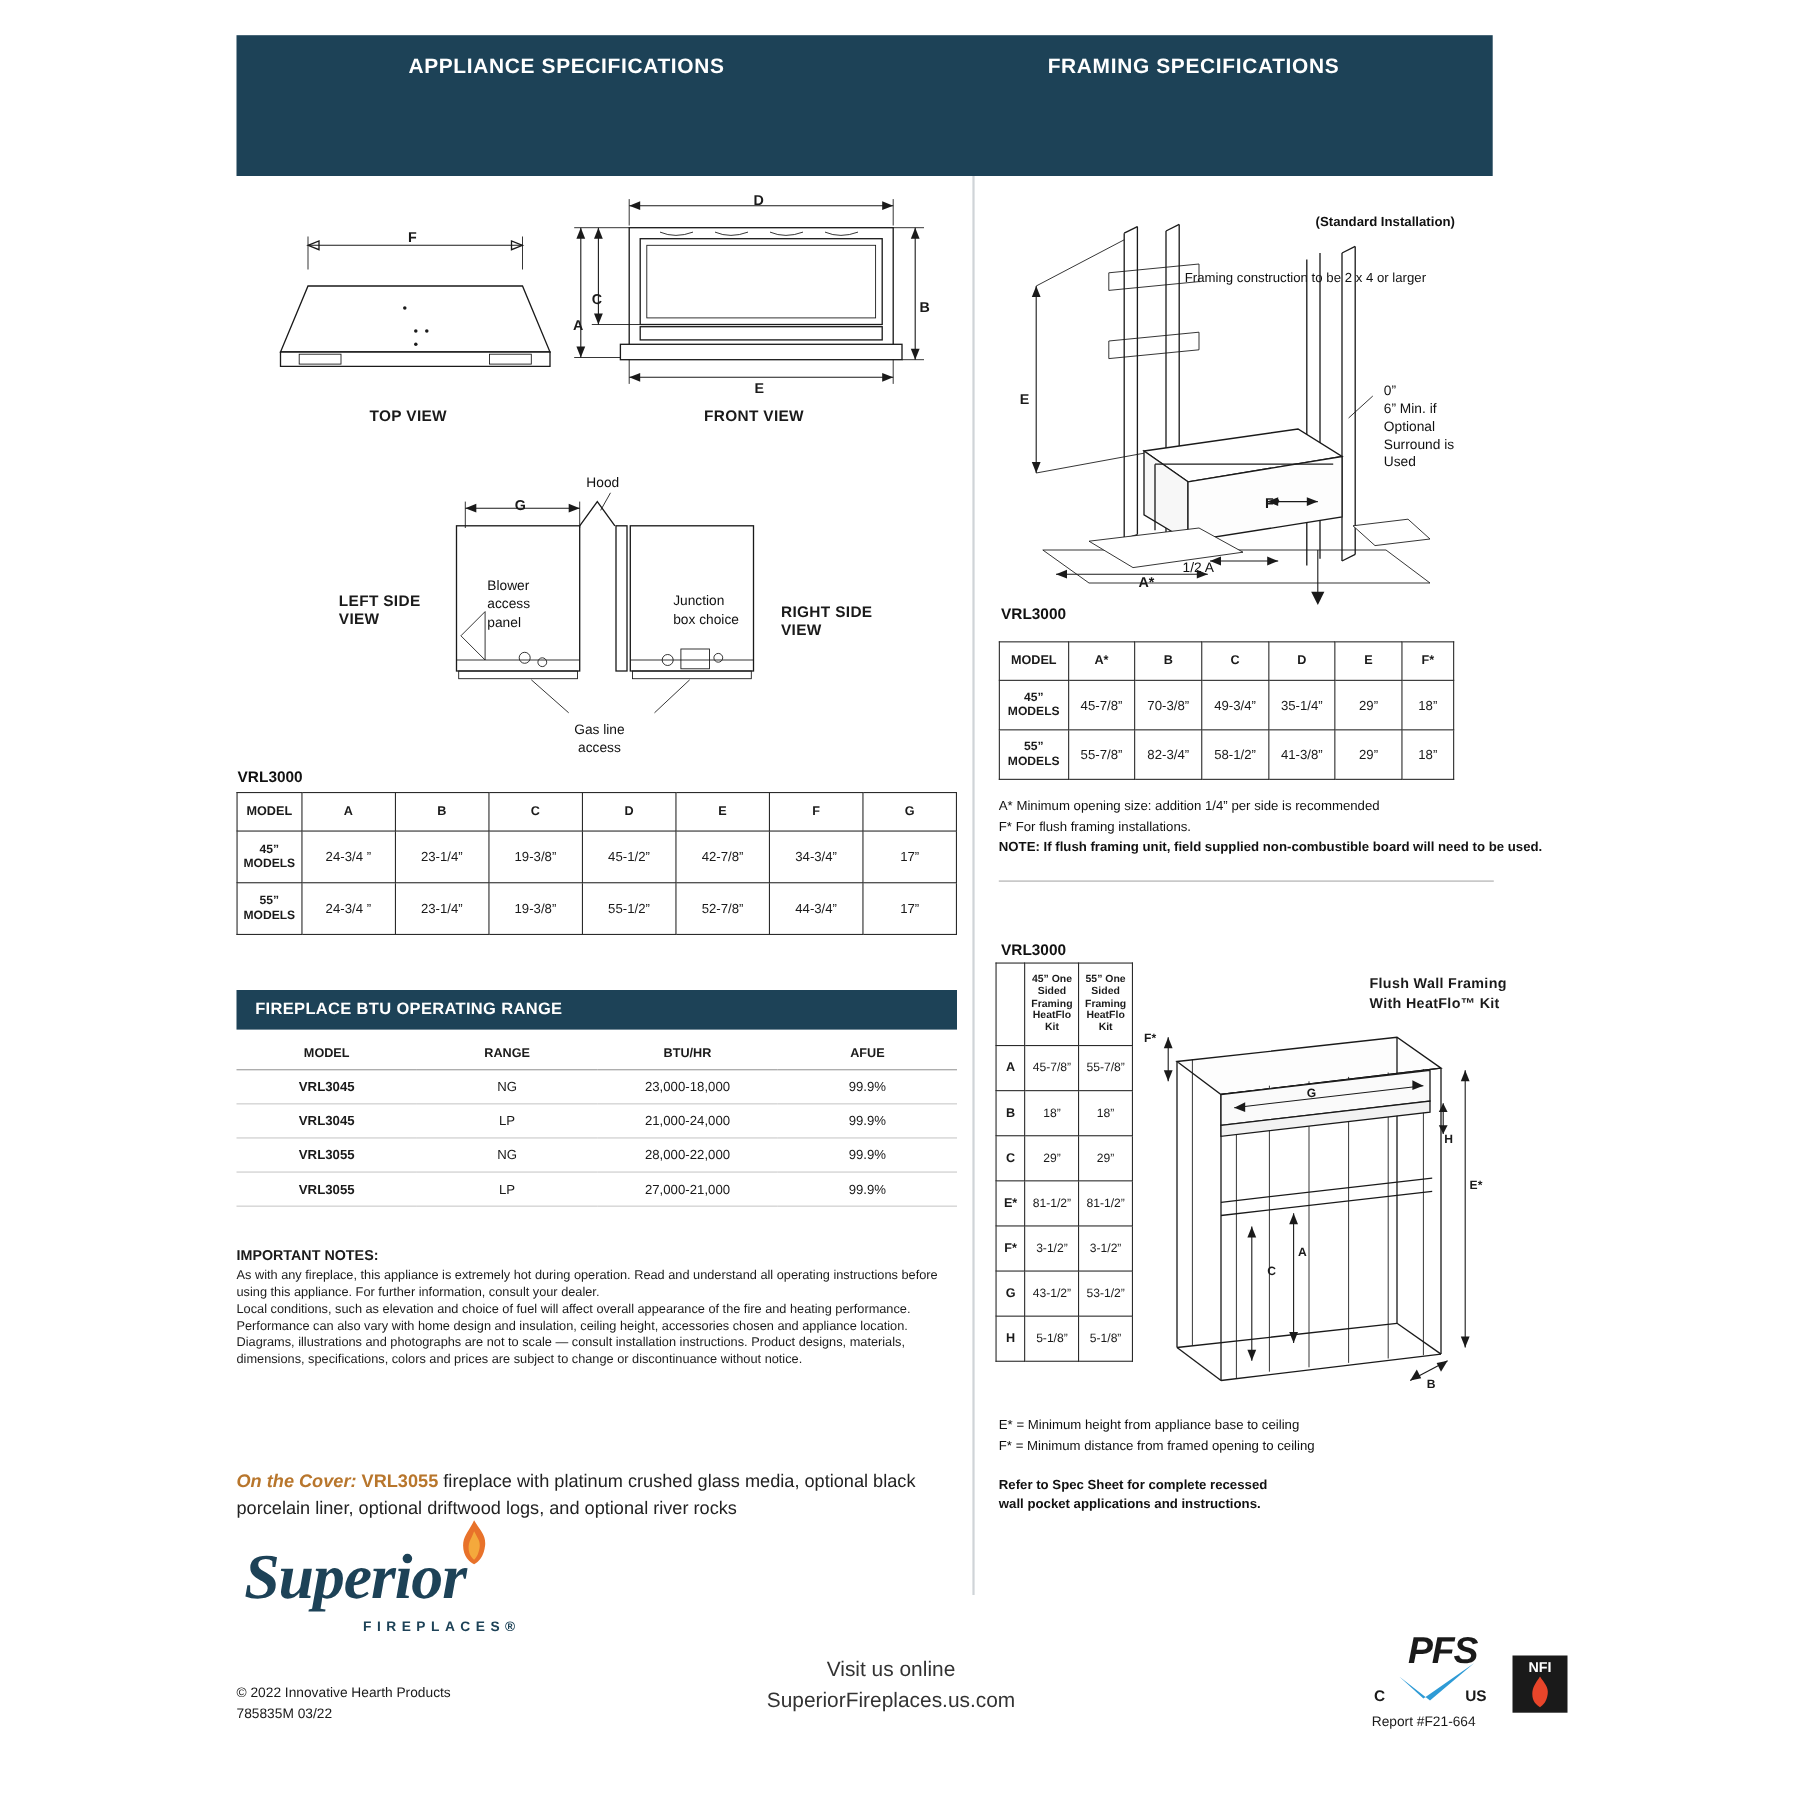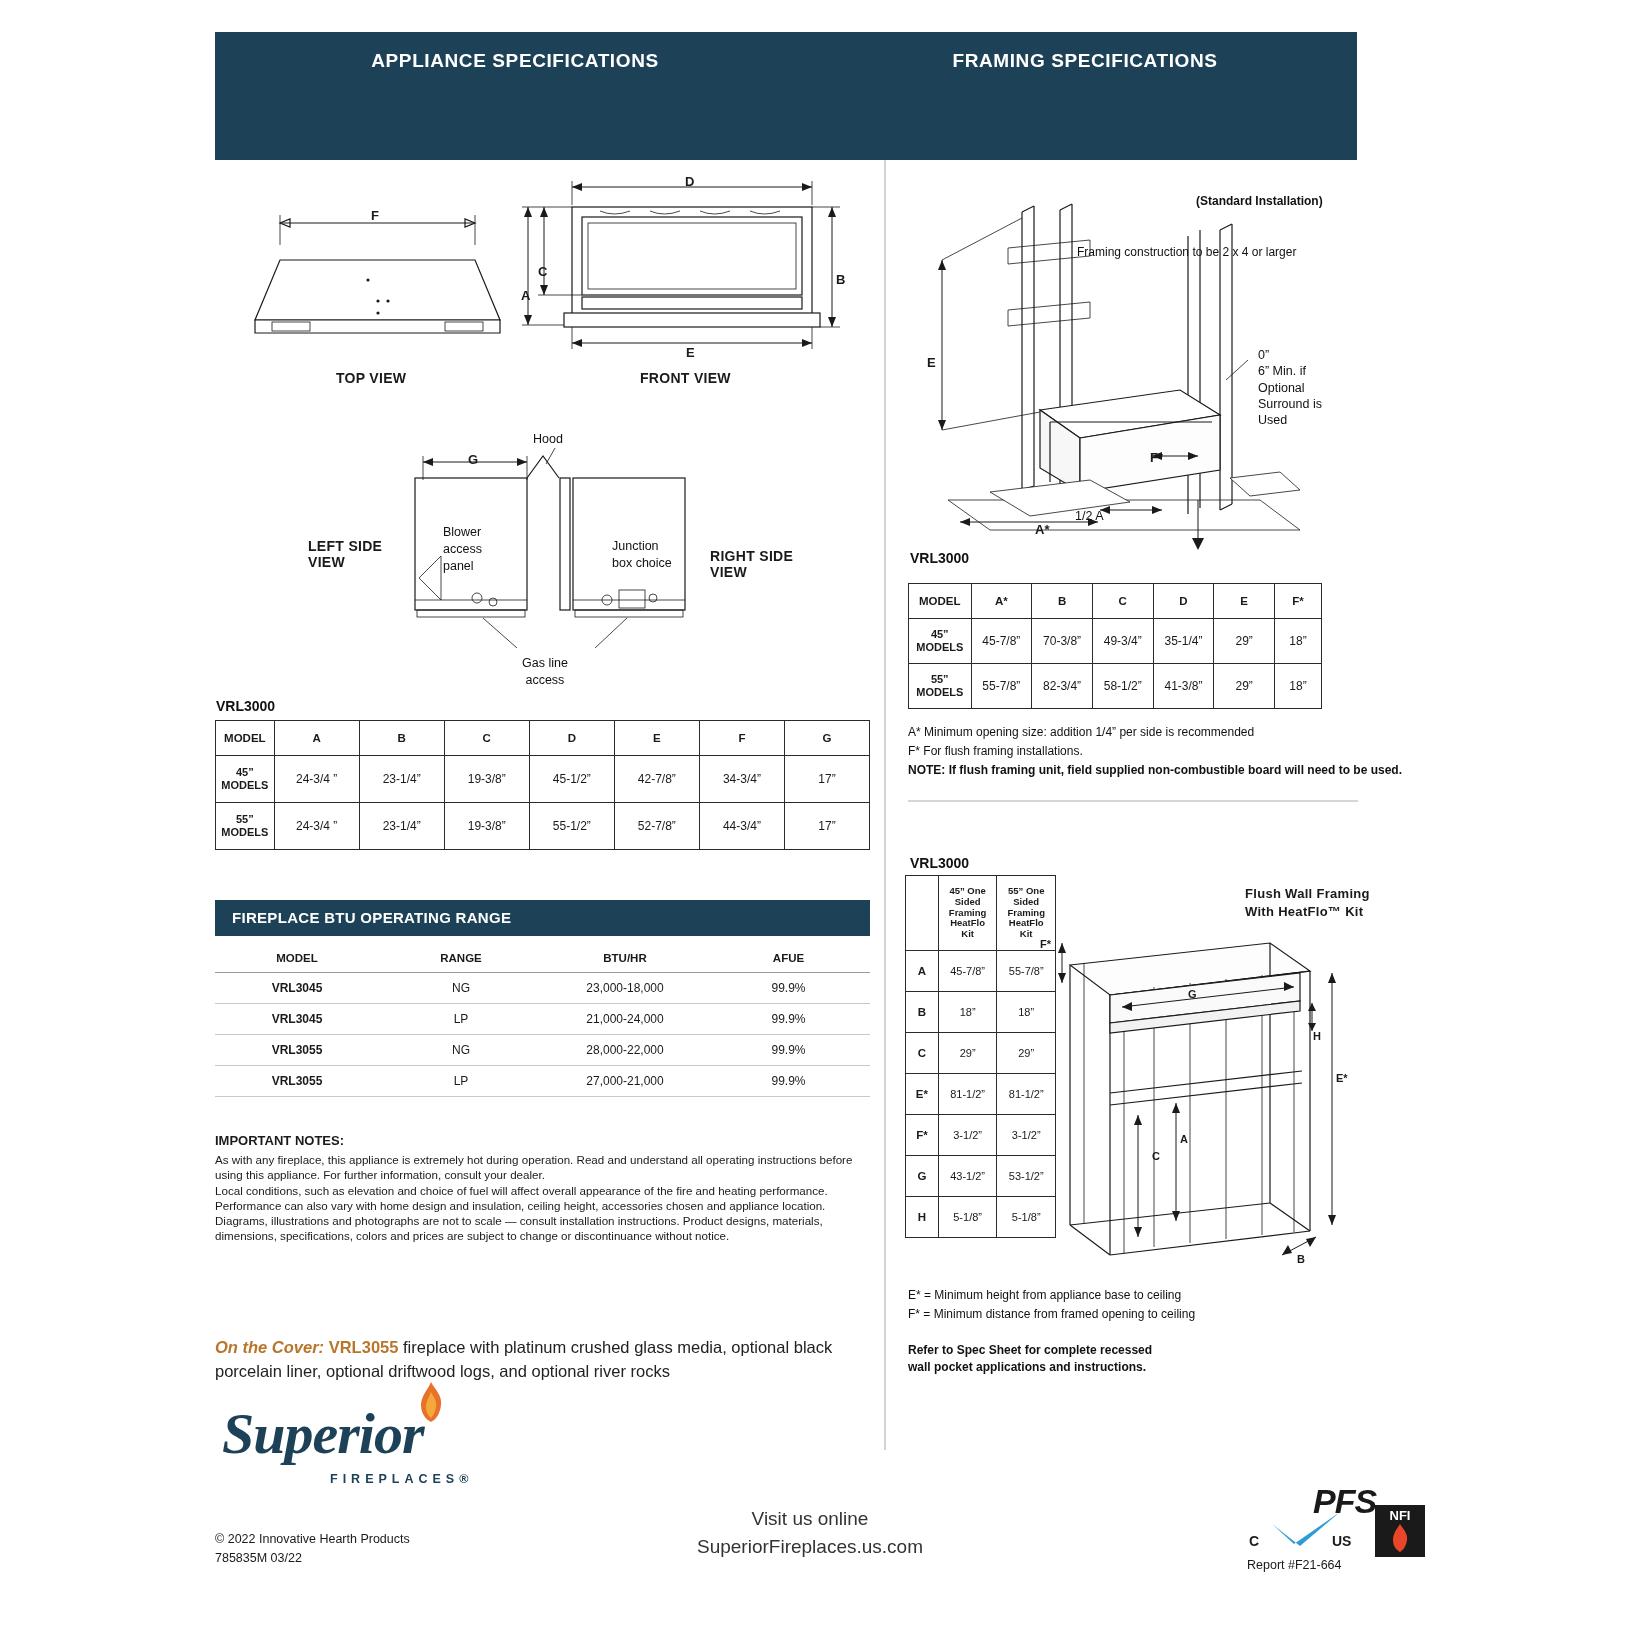--- a/index.html
+++ b/index.html
@@ -94,21 +94,21 @@
     font-size:58px;color:#1d4257;font-style:italic;font-weight:bold;letter-spacing:-1px;
   }
   .logo-sub{
     position:absolute;left:330px;top:1472px;font-size:12.5px;letter-spacing:5px;color:#1d4257;font-weight:bold;
   }
   .flame{position:absolute;left:418px;top:1382px;width:26px;height:40px;}
 
   
   .pfs{position:absolute;left:1245px;top:1480px;}
   .pfs-word{
-    position:absolute;left:1313px;top:1482px;font-size:34px;font-weight:bold;font-style:italic;color:#1a1a1a;letter-spacing:-1px;text-align:center;
+    position:absolute;left:1280px;top:1482px;font-size:34px;font-weight:bold;font-style:italic;color:#1a1a1a;letter-spacing:-1px;text-align:center;
   }
   .pfs-c{position:absolute;left:1249px;top:1533px;font-size:14px;font-weight:bold;}
   .pfs-us{position:absolute;left:1332px;top:1533px;font-size:14px;font-weight:bold;}
   .pfs-report{position:absolute;left:1247px;top:1558px;font-size:12.5px;}
   .nfi{position:absolute;left:1375px;top:1505px;width:50px;height:52px;background:#1a1a1a;}
   .nfi-text{position:absolute;left:1378px;top:1508px;width:44px;text-align:center;color:#fff;font-size:13px;font-weight:bold;}
 </style>
 </head>
 <body>
 
@@ -460,21 +460,21 @@
 
   <div class="r-note" style="left:908px;top:725px;">A* Minimum opening size: addition 1/4” per side is recommended</div>
   <div class="r-note" style="left:908px;top:744px;text-align:right;">F* For flush framing installations.</div>
   <div class="r-note-b" style="left:908px;top:763px;">NOTE: If flush framing unit, field supplied non-combustible board will need to be used.</div>
 
   <svg style="left:908px;top:800px;" width="450" height="2">
     <line x1="0" y1="1" x2="450" y2="1" stroke="#c9c9c9" stroke-width="1.5"></line>
   </svg>
 
   <div class="lbl-b" style="left:910px;top:855px;font-size:14px;">VRL3000</div>
-  <table class="dim-table" style="left:905px;top:875px;width:151px;">
+  <table class="dim-table" style="left:905px;top:875px;width:125px;">
     <thead>
       <tr>
         <th style="width:27px;height:74px;"></th>
         <th style="width:49px;font-size:9.5px;line-height:1.15;font-weight:bold;">
           <div>45” One</div>
           <div>Sided</div>
           <div>Framing</div>
           <div>HeatFlo</div>
           <div>Kit</div>
         </th>

